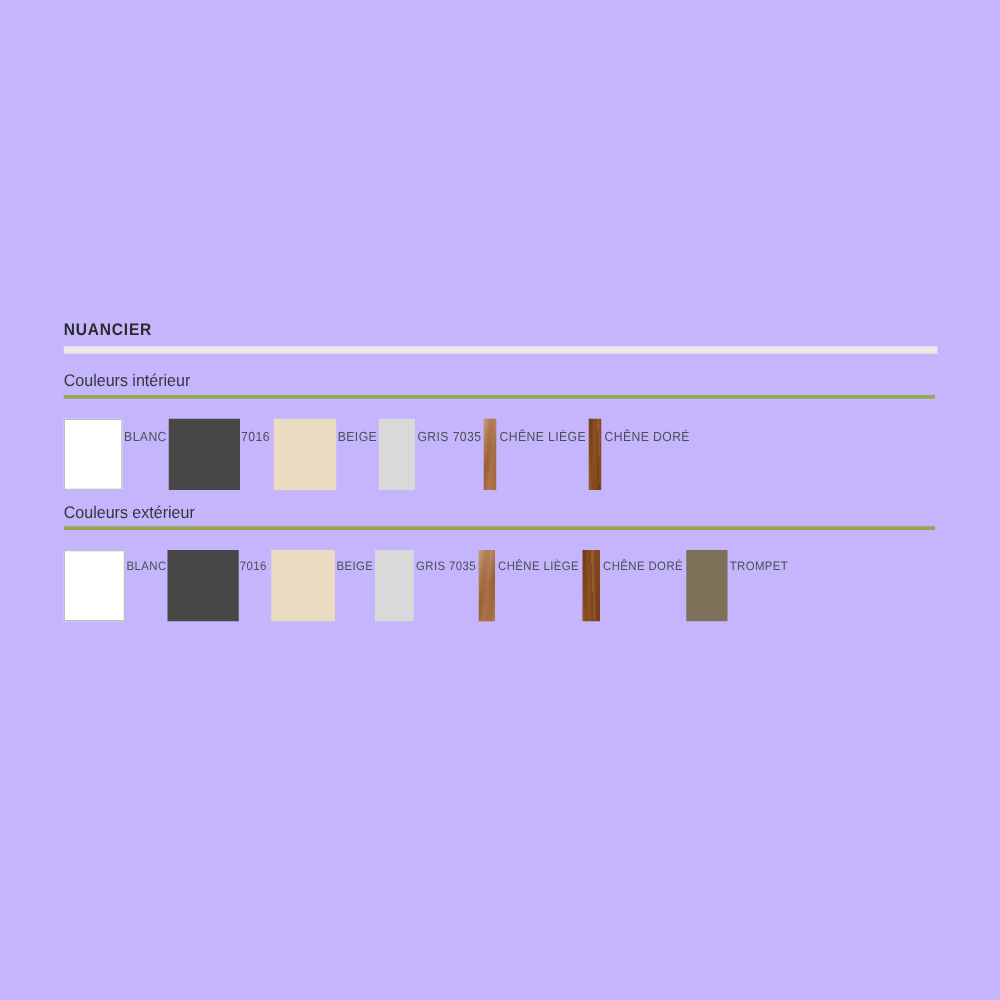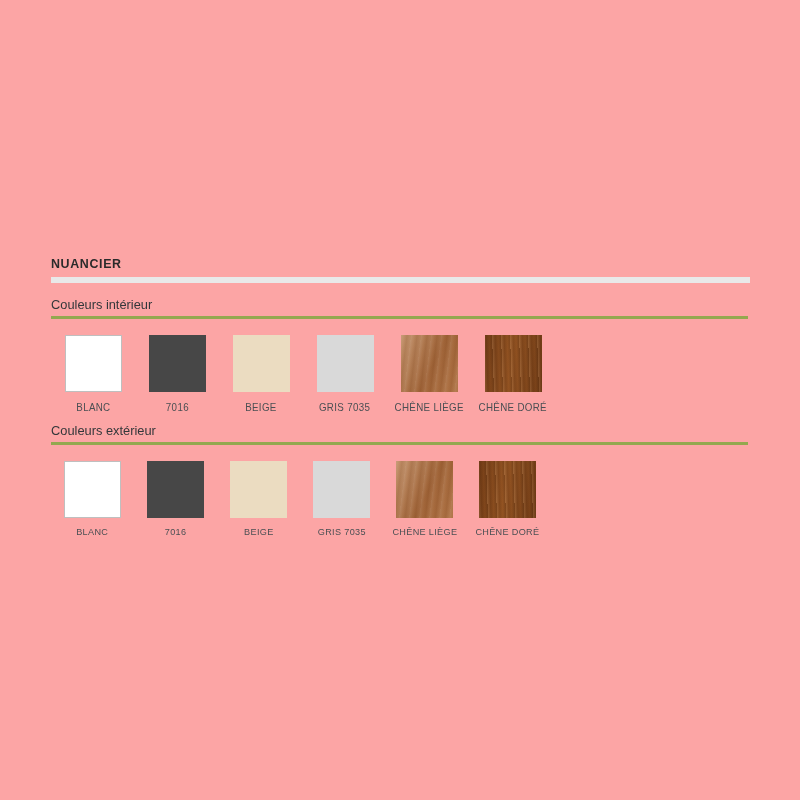--- a/index.html
+++ b/index.html
@@ -10,21 +10,21 @@
     width: 800px;
     height: 800px;
     background: #ffffff;
     font-family: "Liberation Sans", sans-serif;
     overflow: hidden;
   }
   #page {
     position: relative;
     width: 800px;
     height: 800px;
-    background: #fca5a5;
+    background: #c4b5fd;
   }
   .nuancier-block {
     position: absolute;
     left: 51px;
     top: 256px;
     width: 699px;
   }
   .main-title {
     font-family: "Liberation Sans", sans-serif;
     font-size: 13.5px;
@@ -61,22 +61,22 @@
     background: #93a84f;
     margin-bottom: 0;
   }
   .swatch-row {
     display: flex;
     align-items: flex-start;
     padding-top: 16px;
   }
   .swatch-cell {
     display: flex;
-    flex-direction: column;
-    align-items: center;
+    flex-direction: row;
+    align-items: flex-start;
     width: 84px;
     flex: 0 0 84px;
   }
   .swatch-cell.ext {
     width: 83px;
     flex: 0 0 83px;
   }
   .swatch {
     width: 57px;
     height: 57px;
@@ -211,19 +211,23 @@
           <div class="swatch-label">CHÊNE LIÈGE</div>
         </div>
 
         <div class="swatch-cell ext">
           <div class="swatch" style="background-color: rgb(141, 79, 31);">
             <div class="grain grain-dore"></div>
           </div>
           <div class="swatch-label">CHÊNE DORÉ</div>
         </div>
 
+        <div class="swatch-cell ext">
+          <div class="swatch" style="background-color: rgb(125, 114, 89);"></div>
+          <div class="swatch-label">TROMPET</div>
+        </div>
 
 
       </div>
     </div>
 
   </div>
 </div>
 
 </body></html>

